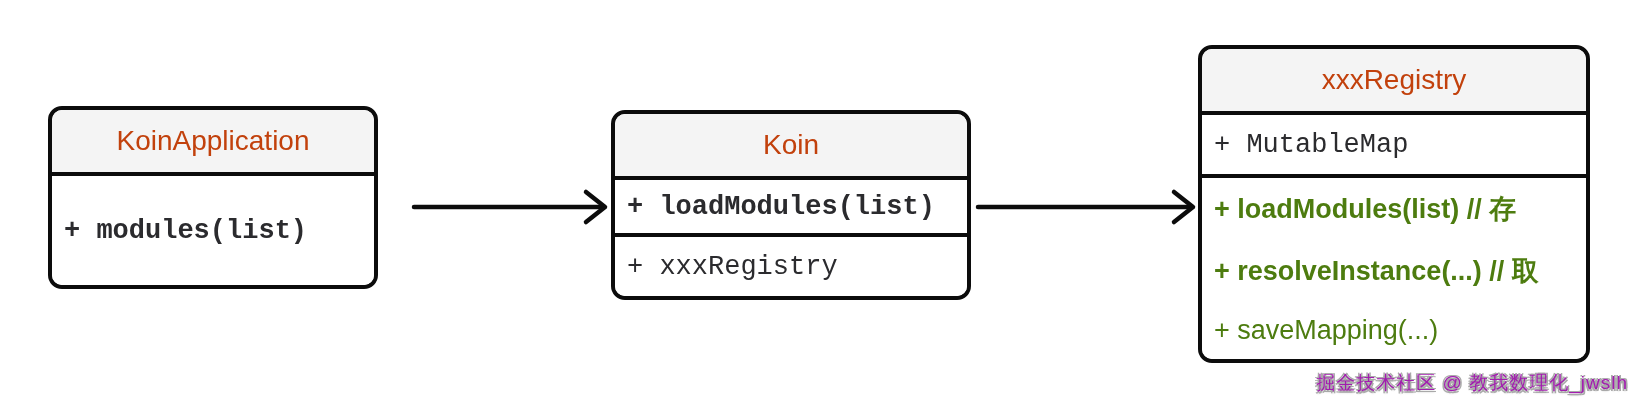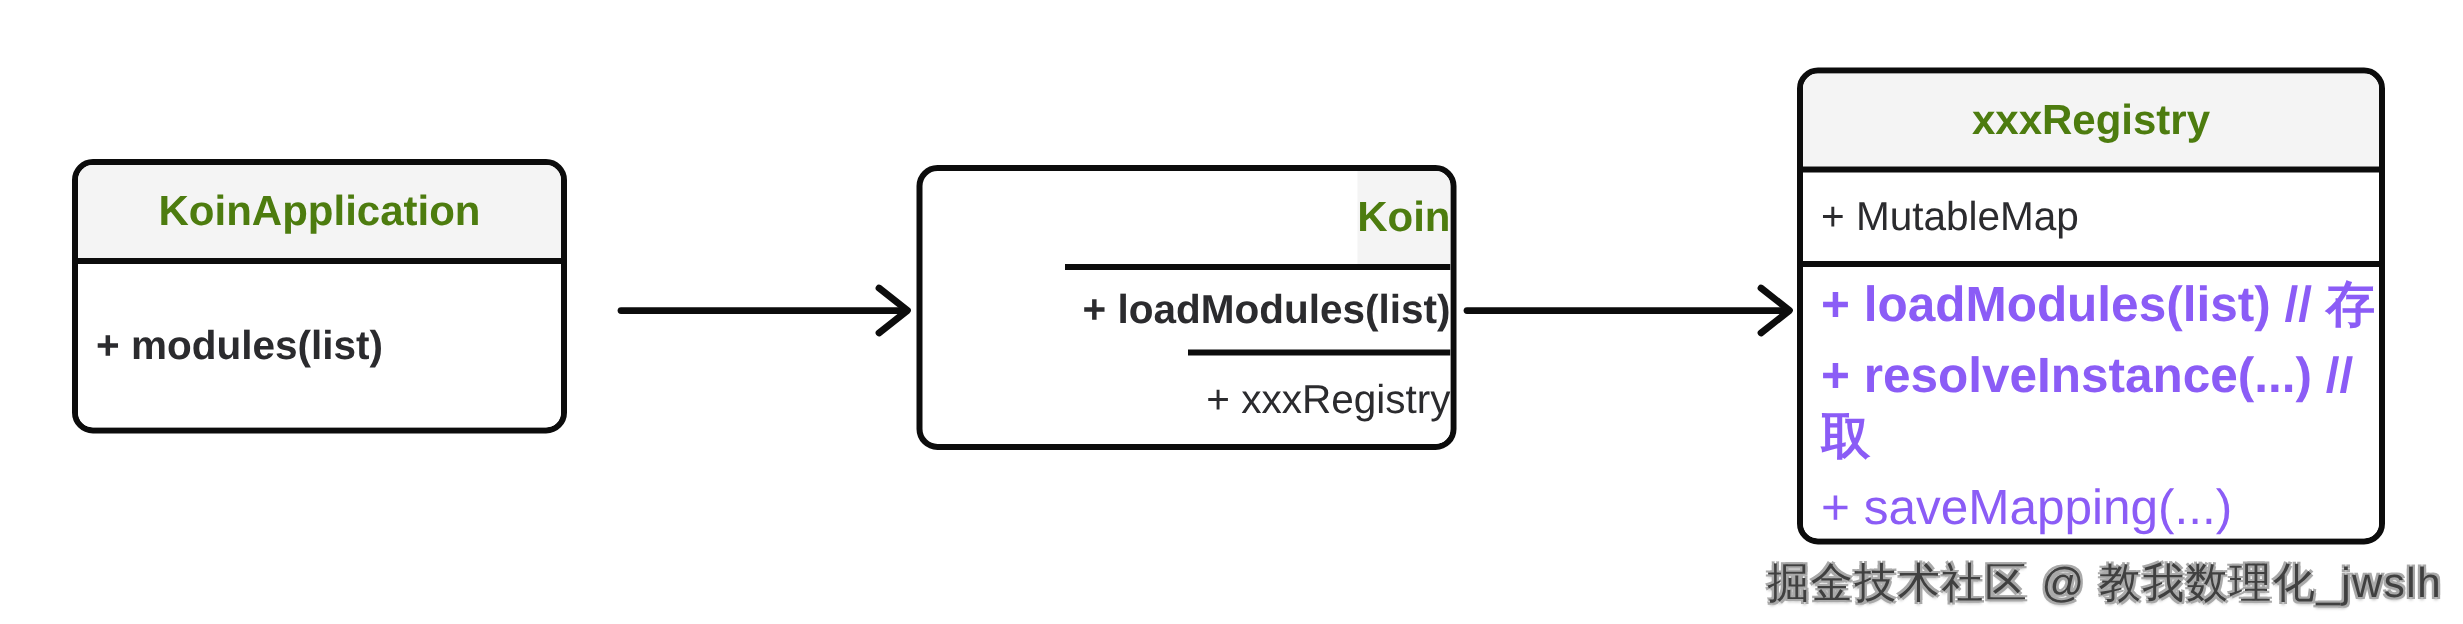--- a/index.html
+++ b/index.html
@@ -24,57 +24,58 @@
     display: flex;
     flex-direction: column;
     overflow: hidden;
   }
   .uml-header {
     box-sizing: border-box;
     background: #f4f4f4;
     display: flex;
     align-items: center;
     justify-content: center;
-    font-weight: bold;
+    font-weight: normal;
     font-size: 28px;
-    color: #4d7c0f;
+    color: #c2410c;
     flex: 0 0 auto;
   }
   .uml-row {
     box-sizing: border-box;
     border-top: 4px solid #0c0c0c;
     display: flex;
     align-items: center;
     padding-left: 12px;
     font-size: 27px;
     color: #2b2b2e;
     flex: 1 1 auto;
     background: #ffffff;
+    font-family: Liberation Mono, monospace;
   }
   .uml-multirow {
     box-sizing: border-box;
     border-top: 4px solid #0c0c0c;
     display: flex;
     flex-direction: column;
     justify-content: space-around;
     padding-left: 12px;
     flex: 1 1 auto;
     background: #ffffff;
   }
   .uml-multirow .method-line {
     display: flex;
     align-items: center;
-    font-size: 33px;
-    color: #8b5cf6;
+    font-size: 27px;
+    color: #4d7c0f;
     flex: 1 1 auto;
   }
   .bold { font-weight: bold; }
 
   #box-koin-application { left: 48px;   top: 106px; width: 330px; height: 183px; }
-  #box-koin             { left: 611px;  top: 110px; width: 360px; height: 190px; align-items: flex-end; }
+  #box-koin             { left: 611px;  top: 110px; width: 360px; height: 190px; }
   #box-xxx-registry     { left: 1198px; top: 45px;  width: 392px; height: 318px; }
 
   #box-koin-application .uml-header,
   #box-koin .uml-header,
   #box-xxx-registry .uml-header { height: 62px; }
 
   #box-koin-application .attr-row,
   #box-koin .attr-row,
   #box-xxx-registry .attr-row { flex: 0 0 63px; }
 
@@ -82,23 +83,23 @@
     position: absolute;
     left: 0; top: 0;
     width: 1642px;
     height: 416px;
     pointer-events: none;
   }
   .watermark {
     position: absolute;
     right: 14px;
     top: 370px;
-    font-size: 28px;
+    font-size: 19px;
     letter-spacing: 1px;
-    color: #404040;
+    color: #a21caf;
     text-shadow:
       -1.5px -1.5px 0 #a9a9a9,
        1.5px -1.5px 0 #a9a9a9,
       -1.5px  1.5px 0 #a9a9a9,
        1.5px  1.5px 0 #a9a9a9,
        0 2px 2px #bdbdbd;
     white-space: nowrap;
   }
 </style>
 </head>

